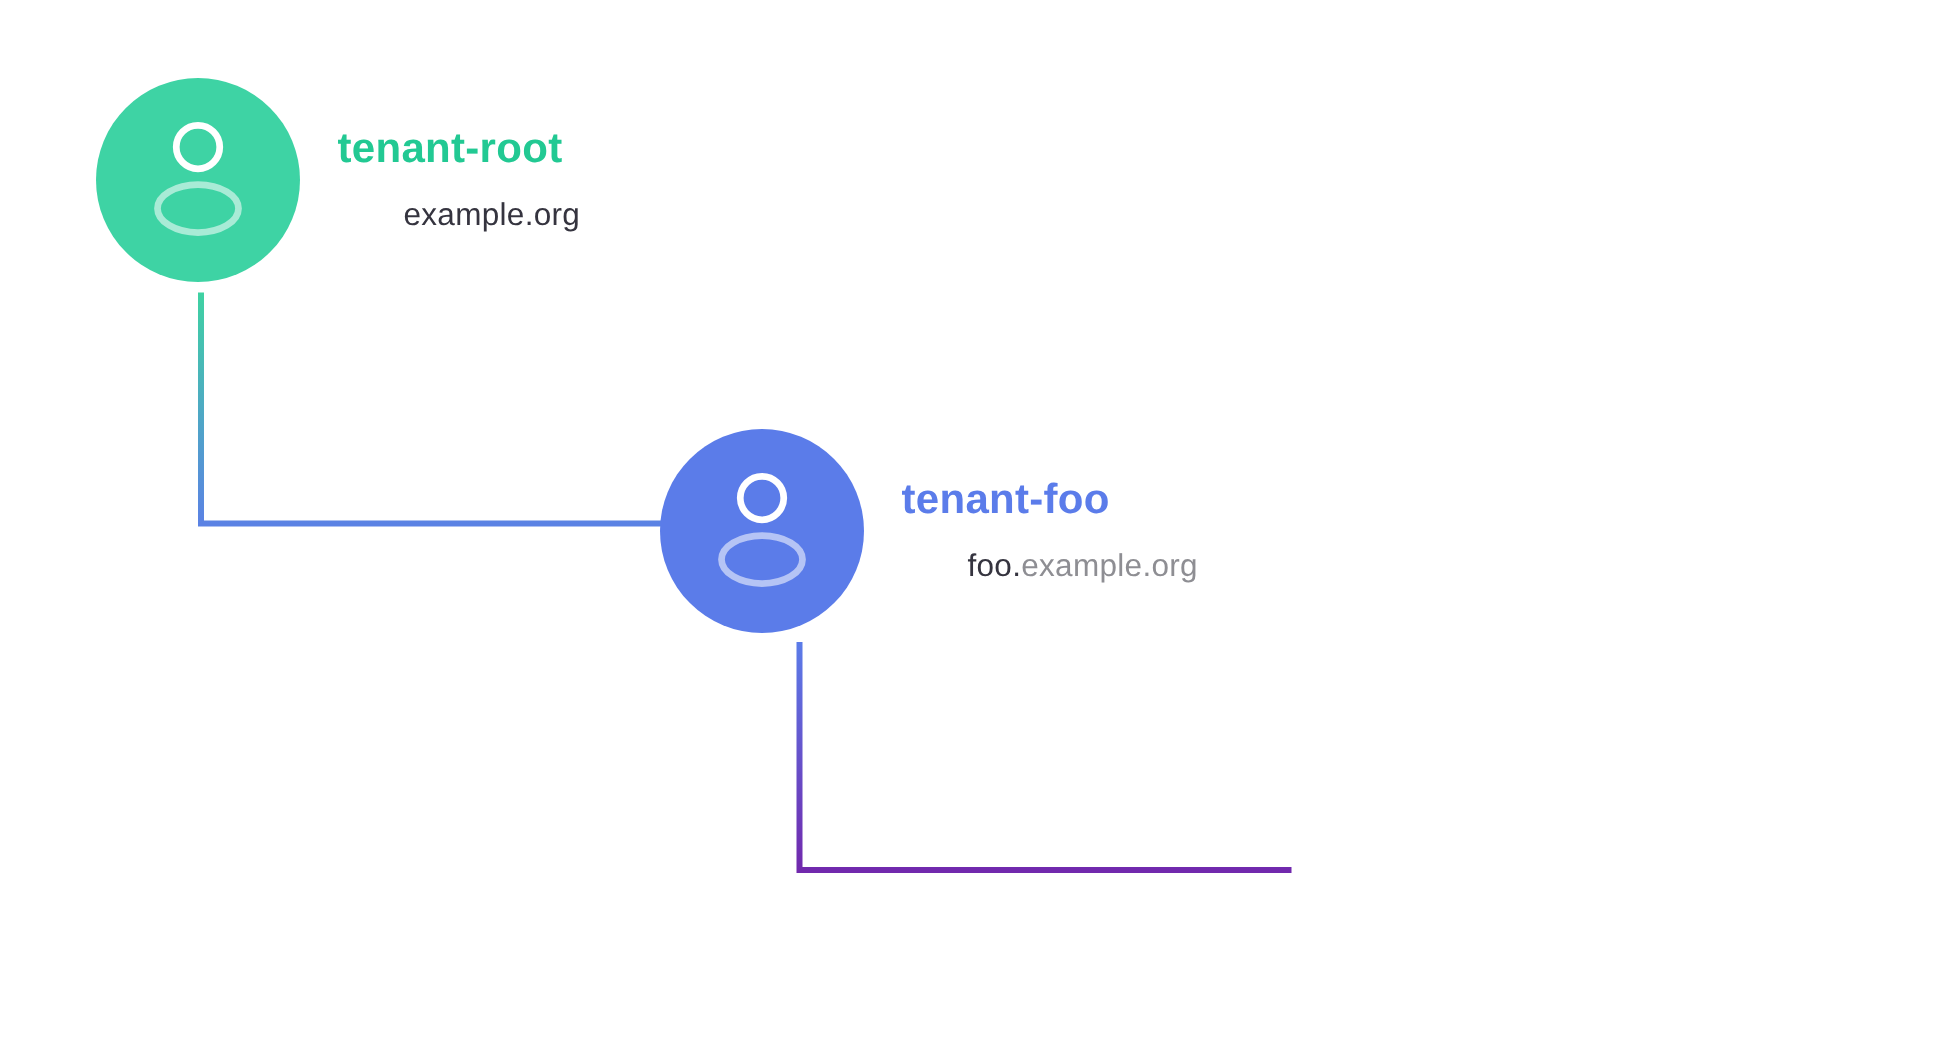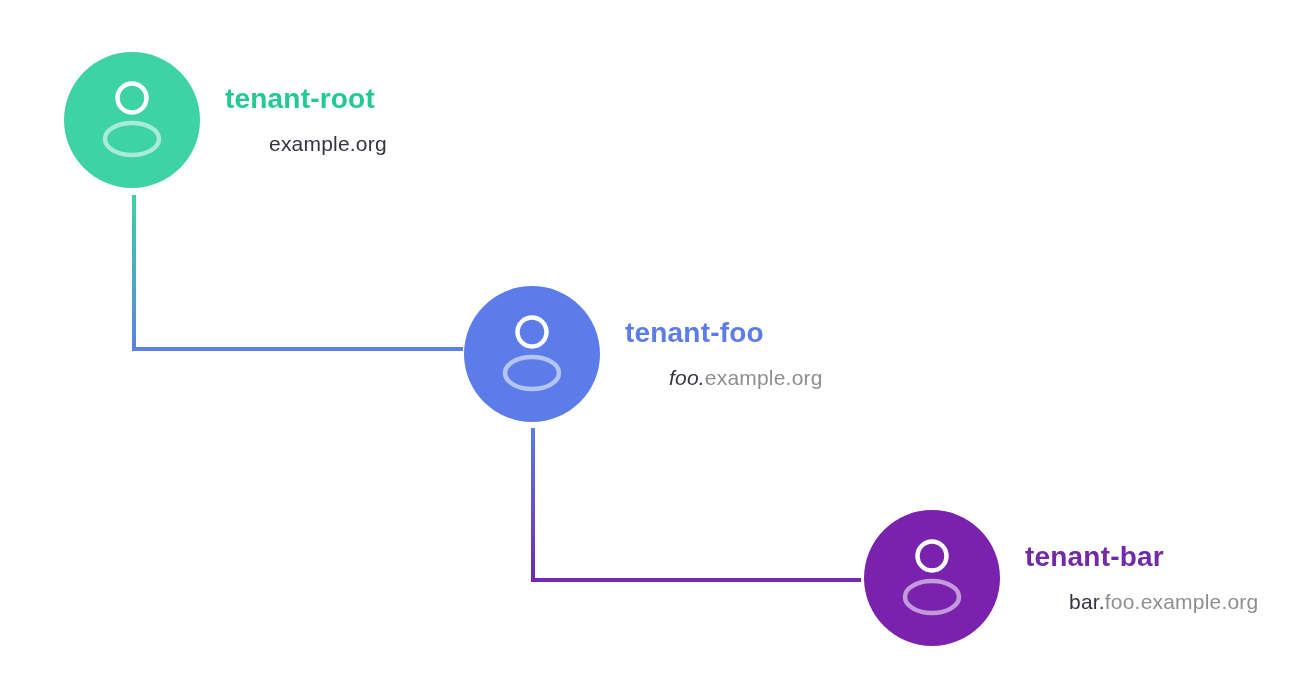--- a/index.html
+++ b/index.html
@@ -30,21 +30,21 @@
   }
   .domain {
     margin-top: 19px;
     font-size: 21px;
     line-height: 22px;
     letter-spacing: 0.2px;
     margin-left: 44px;
   }
 
   .node-root { left: 64px;  top: 52px;  }
-  .node-foo  { left: 464px; top: 286px; }
+  .node-foo  { left: 440px; top: 286px; }
   .node-bar  { left: 864px; top: 510px; }
 </style>
 </head>
 <body>
 
 <div class="canvas">
 
   <svg class="connectors" width="1300" height="700" viewBox="0 0 1300 700">
     <defs>
       <linearGradient id="grad-root-foo" gradientUnits="userSpaceOnUse" x1="134" y1="195" x2="134" y2="349">
@@ -75,30 +75,18 @@
 
   <div class="node node-foo">
     <div class="avatar" style="background-color: rgb(91, 124, 233);">
       <svg class="person-svg" viewBox="0 0 136 136">
         <circle cx="68" cy="46" r="14.5" fill="none" stroke="#ffffff" stroke-width="4.5"></circle>
         <ellipse cx="68" cy="87" rx="27" ry="16" fill="none" stroke="#ffffff" stroke-opacity="0.55" stroke-width="4.5"></ellipse>
       </svg>
     </div>
     <div class="label">
       <div class="title" style="color: rgb(91, 124, 234);">tenant-foo</div>
-      <div class="domain"><span style="color: rgb(53, 52, 63); font-style: italic;">foo.</span><span style="color: rgb(142, 142, 147);">example.org</span></div>
+      <div class="domain"><span style="color: rgb(53, 52, 63);">foo.</span><span style="color: rgb(142, 142, 147);">example.org</span></div>
     </div>
   </div>
 
-  <div class="node node-bar">
-    <div class="avatar" style="background-color: rgb(122, 34, 173);">
-      <svg class="person-svg" viewBox="0 0 136 136">
-        <circle cx="68" cy="46" r="14.5" fill="none" stroke="#ffffff" stroke-width="4.5"></circle>
-        <ellipse cx="68" cy="87" rx="27" ry="16" fill="none" stroke="#ffffff" stroke-opacity="0.55" stroke-width="4.5"></ellipse>
-      </svg>
-    </div>
-    <div class="label">
-      <div class="title" style="color: rgb(113, 41, 168);">tenant-bar</div>
-      <div class="domain"><span style="color: rgb(53, 52, 63);">bar.</span><span style="color: rgb(142, 142, 147);">foo.example.org</span></div>
-    </div>
-  </div>
 
 </div>
 
 </body></html>

